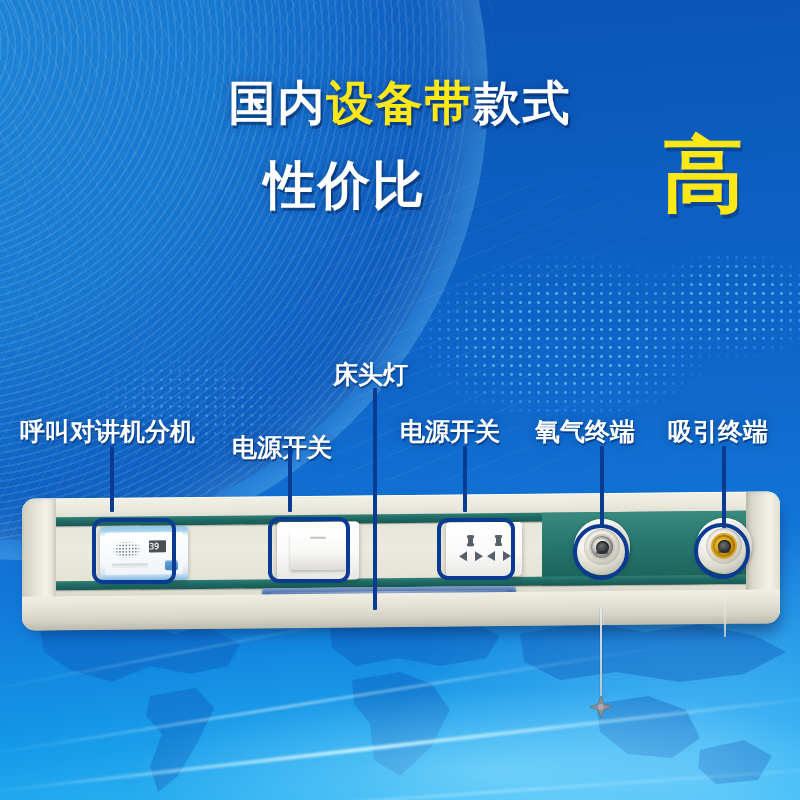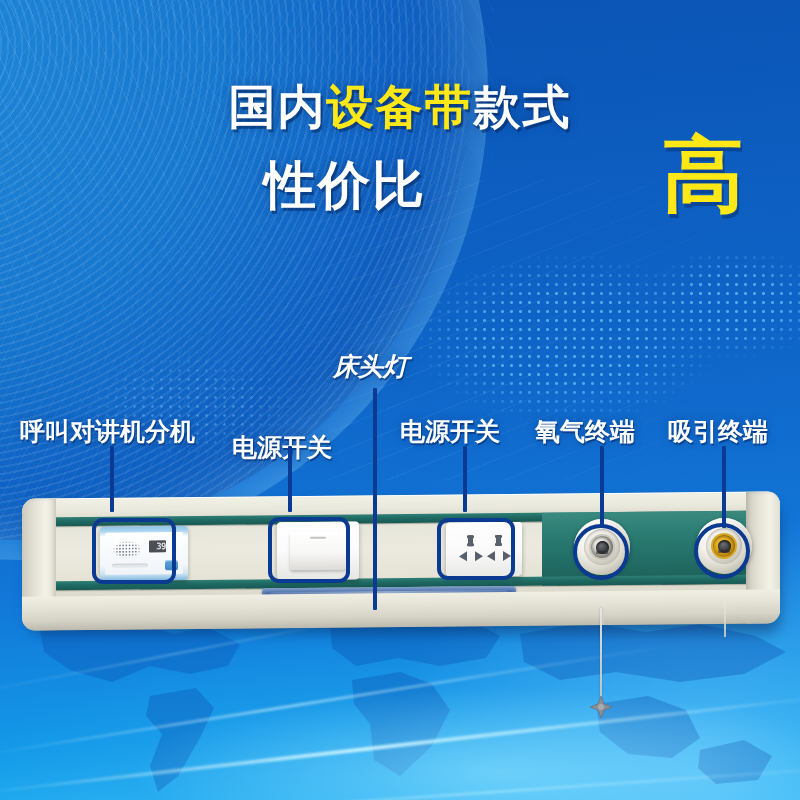--- a/index.html
+++ b/index.html
@@ -102,20 +102,21 @@
   .streak.s4 { left:-80px; top:648px; width:560px; transform:rotate(-11deg); opacity:.30; height:2px; }
   .glow-bottom {
     position:absolute; left:0; bottom:-60px; width:800px; height:220px;
     background: radial-gradient(ellipse 520px 120px at 62% 60%, rgba(150,230,255,.55), rgba(150,230,255,0) 70%);
   }
 
   
   .headline {
     position:absolute; left:0; top:82px; width:800px; text-align:center;
     z-index:6;
+    font-family:Liberation Mono, monospace;
   }
   .hl-line1 {
     font-size:47px; font-weight:bold; letter-spacing:2px; line-height:1.05;
     color:#ffffff;
     text-shadow: 2px 3px 0 rgba(4,40,100,.55), 0 0 10px rgba(5,45,110,.5);
     white-space:nowrap;
   }
   .hl-line1 .hl-accent { color:#ffe816; }
   .hl-line2 {
     margin-top:20px; font-size:52px; font-weight:bold; letter-spacing:2px;
@@ -215,21 +216,21 @@
     position:absolute; left:7px; top:8px; width:30px; height:18px;
     background-image: radial-gradient(circle, rgba(90,110,130,.85) .8px, rgba(0,0,0,0) 1px);
     background-size:3.2px 3.2px;
     -webkit-mask-image: radial-gradient(ellipse 15px 9px at 50% 50%, #000 60%, transparent 100%);
             mask-image: radial-gradient(ellipse 15px 9px at 50% 50%, #000 60%, transparent 100%);
   }
   .ic-display {
     position:absolute; left:44px; top:8px; width:17px; height:12px;
     background:#4c5055; border-radius:1px;
     color:#dfe4e8; font-family:"DejaVu Sans Mono", monospace; font-size:9px;
-    font-weight:bold; line-height:12px; text-align:right; letter-spacing:-.5px;
+    font-weight:bold; line-height:12px; text-align:left; letter-spacing:-.5px;
   }
   .ic-led { position:absolute; left:67px; top:12px; width:4px; height:4px; border-radius:50%; background:#6d7780; }
   .ic-btn {
     position:absolute; left:60px; top:28px; width:13px; height:10px;
     background:linear-gradient(180deg,#5ea4de,#3f86c6); border-radius:2px;
     box-shadow: inset 0 1px 0 rgba(255,255,255,.5);
   }
   .ic-slot { position:absolute; left:7px; bottom:7px; width:36px; height:4px; border-radius:2px; background:#e3e8ec; box-shadow: inset 0 1px 1px rgba(0,0,0,.12); }
 
   
@@ -375,21 +376,21 @@
       <span>国内</span><span class="hl-accent">设备带</span><span>款式</span>
     </div>
     <div class="hl-line2">性价比</div>
   </div>
   <div class="hl-big">高</div>
 
   <div class="labels">
 
     <div class="callout-label" style="left:20px;  top:415px;">呼叫对讲机分机</div>
     <div class="callout-label" style="left:232px;top:415px;margin-top:16px;">电源开关</div>
-    <div class="callout-label" style="left:333px;top:350px;font-style:italic;">床头灯</div>
+    <div class="callout-label" style="left:333px;top:358px;">床头灯</div>
     <div class="callout-label" style="left:400px;top:415px;">电源开关</div>
     <div class="callout-label" style="left:668px;top:415px;">吸引终端</div>
     <div class="callout-label" style="left:535px;top:415px;">氧气终端</div>
 
     <div class="lead-line" style="left:110px;top:446px;height:66px;"></div>
     <div class="lead-line" style="left:288px;top:446px;height:66px;"></div>
     <div class="lead-line" style="left:373px;top:388px;height:222px;"></div>
     <div class="lead-line" style="left:463px;top:446px;height:66px;"></div>
     <div class="lead-line" style="left:600px;top:446px;height:82px;"></div>
     <div class="lead-line" style="left:722px;top:446px;height:82px;"></div>

